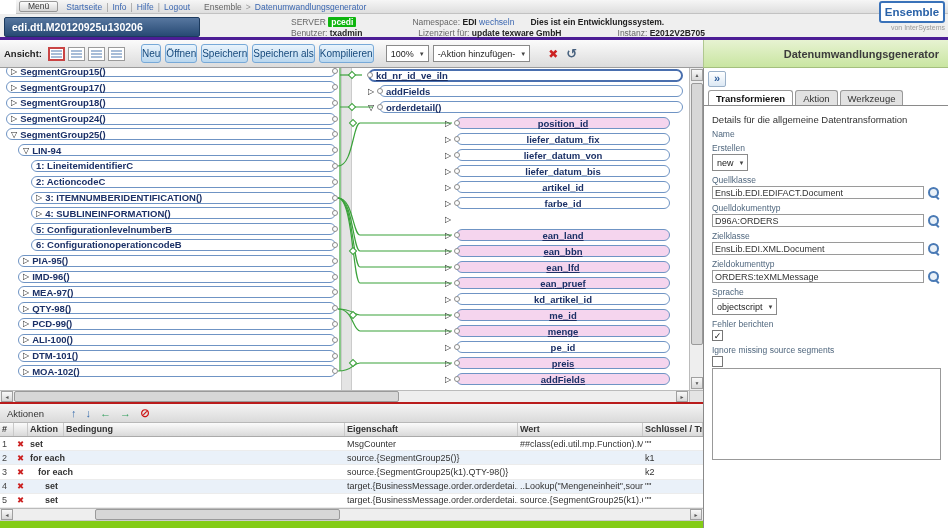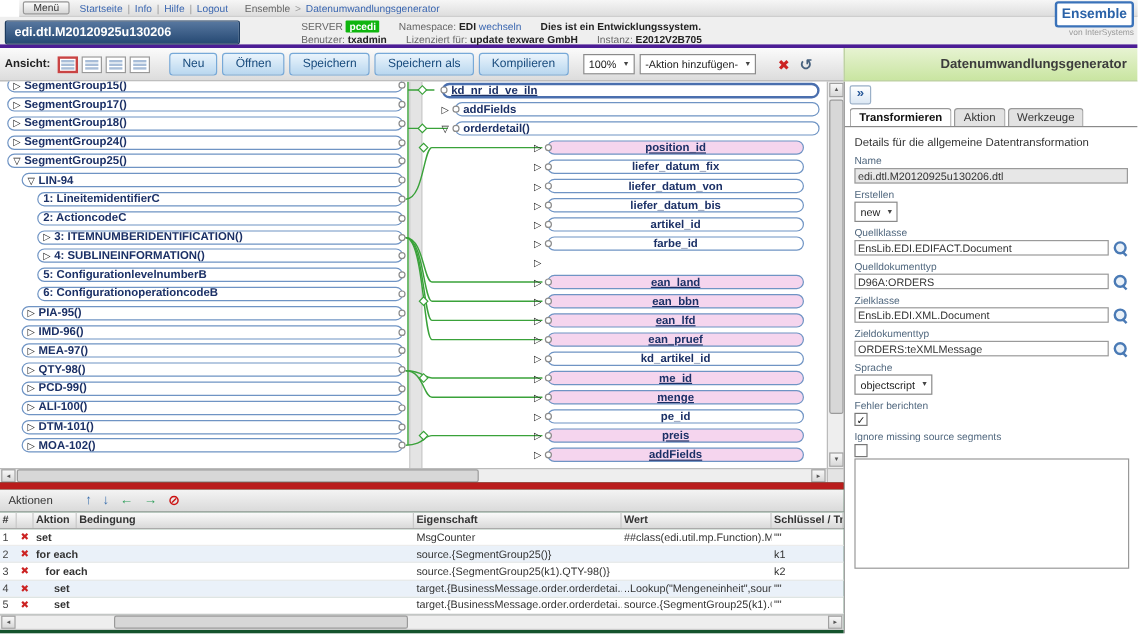--- a/index.html
+++ b/index.html
@@ -12,34 +12,34 @@
 .mb-links{display:flex;gap:4px;align-items:center;font-size:8.5px;}
 .lnk{color:#3a66b0;cursor:pointer;}
 .sep{color:#999;}
 .crumb{display:flex;gap:4px;font-size:8.5px;margin-left:6px;}
 .crumb-root{color:#666;}
 
 .header{position:absolute;left:0;top:14px;width:948px;height:26px;background:#efefef;border-bottom:3px solid #4c1d95;}
 .doc-title{position:absolute;left:4px;top:3px;width:196px;height:20px;background:linear-gradient(#57779f,#274a74);border:1px solid #1c3a5e;border-radius:2px;color:#fff;font-size:10.5px;font-weight:bold;line-height:18px;padding-left:7px;white-space:nowrap;}
 .hdr-info{position:absolute;left:251px;top:2px;font-size:8.5px;}
 .hi-row{display:flex;gap:16px;align-items:center;height:11px;white-space:nowrap;}
-.hi-label{color:#666;}
+.hi-label{color:#666;margin-left:40px;}
 .hdr-info b{color:#222;}
 .server-badge{background:#0eb50e;color:#fff;font-weight:bold;padding:0 3px;border-radius:1px;}
 .brand{position:absolute;right:3px;top:1px;text-align:right;z-index:20;}
 .brand-box{width:66px;height:22px;border:2px solid #3a72b9;border-radius:3px;background:#fff;color:#2a62a8;font-size:11.5px;font-weight:bold;line-height:18px;text-align:center;}
 .brand-sub{font-size:7px;color:#999;margin-top:1px;}
 
 .toolbar{position:absolute;left:0;top:40px;width:703px;height:28px;background:linear-gradient(#fbfbfb,#dcdcdc);border-bottom:1px solid #9c9c9c;display:flex;align-items:center;padding:0 4px;gap:4px;}
 .view-label{font-size:9.5px;font-weight:bold;color:#222;margin-right:2px;}
 .view-icons{display:flex;gap:3px;margin-right:12px;}
 .vicon{width:17px;height:14px;border:1px solid #9a9a9a;background:#fff;display:flex;flex-direction:column;justify-content:space-between;padding:2px;}
 .vicon i{height:2px;background:#a8bdd8;display:block;}
 .vicon.active{border:2px solid #c94444;padding:1px;}
-.tb-btn{height:19px;padding:0 10px;font-size:10px;color:#174a7c;background:linear-gradient(#eaf4fc,#b9d7ef);border:1px solid #77a9d8;border-radius:3px;line-height:17px;white-space:nowrap;}
+.tb-btn{height:19px;padding:0 0;font-size:10px;color:#174a7c;background:linear-gradient(#eaf4fc,#b9d7ef);border:1px solid #77a9d8;border-radius:3px;line-height:17px;white-space:nowrap;}
 .selbox{display:inline-flex;align-items:center;gap:5px;height:17px;background:#fff;border:1px solid #8a8a8a;padding:0 3px 0 4px;font-size:9px;color:#222;white-space:nowrap;}
 .selbox.zoom{margin-left:8px;}
 .sel-arrow{font-size:6px;color:#444;}
 .tb-x{color:#cc2222;font-size:12px;font-weight:bold;margin-left:14px;}
 .tb-undo{color:#47617e;font-size:13px;font-weight:bold;margin-left:4px;}
 .green-title{position:absolute;left:703px;top:40px;width:245px;height:28px;background:linear-gradient(#e7f3d2,#c9e5a1);border-bottom:1px solid #a4bf7e;border-left:1px solid #b0c890;display:flex;align-items:center;justify-content:flex-end;padding-right:9px;font-size:11px;font-weight:bold;color:#3c3c3c;}
 
 .canvas{position:absolute;left:0;top:68px;width:689px;height:322px;background:#fff;overflow:hidden;}
 .midbar{position:absolute;left:341px;top:0;width:11px;height:322px;background:#e4e4e4;border-left:1px solid #cbcbcb;border-right:1px solid #cbcbcb;}
 .links-svg{position:absolute;left:0;top:0;}
@@ -85,21 +85,21 @@
 .fld-label{font-size:8.5px;color:#50677e;margin:4px 0 1px;}
 .fld-row{display:flex;align-items:center;gap:3px;}
 .txt{flex:1;width:100%;height:13px;border:1px solid #9a9a9a;background:#fff;font-size:9px;color:#333;padding:0 2px;font-family:inherit;}
 .txt.ro{background:#e7e7e7;}
 .mag{flex:0 0 13px;width:13px;height:13px;position:relative;}
 .mag::before{content:"";position:absolute;left:1px;top:1px;width:7px;height:7px;border:2px solid #4a7ab5;border-radius:50%;background:#eaf1f8;}
 .mag::after{content:"";position:absolute;left:9px;top:9px;width:5px;height:2px;background:#4a7ab5;transform:rotate(45deg);transform-origin:0 0;}
 .cb{width:11px;height:11px;border:1px solid #777;background:#fff;font-size:9px;line-height:10px;text-align:center;color:#111;margin-top:1px;}
 .desc{width:229px;height:92px;border:1px solid #999;resize:none;font-family:inherit;font-size:9px;margin-top:1px;}
 
-.bottombar{position:absolute;left:0;top:402px;width:703px;height:126px;background:#14532d;border-top:6px solid #b91c1c;display:flex;flex-direction:column;}
+.bottombar{position:absolute;left:0;top:402px;width:703px;height:126px;background:#84cc16;border-top:2px solid #b91c1c;display:flex;flex-direction:column;}
 .act-toolbar{height:19px;background:linear-gradient(#f4f4f4,#dadada);border-bottom:1px solid #b8b8b8;display:flex;align-items:center;gap:9px;padding-left:7px;font-size:9.5px;color:#333;flex:0 0 19px;}
 .act-title{margin-right:18px;}
 .ai{font-size:11px;font-weight:bold;}
 .ai.up,.ai.down{color:#3a6fae;}
 .ai.left,.ai.right{color:#2e9e5a;}
 .ai.stop{color:#cc1111;font-size:12px;}
 .tbl-head{display:grid;grid-template-columns:14px 14px 36px 281px 173px 125px 60px;height:14px;flex:0 0 14px;background:linear-gradient(#fbfbfb,#d9d9d9);border-bottom:1px solid #aaa;font-size:9px;font-weight:bold;color:#333;align-items:center;}
 .tbl-head span{padding-left:2px;border-right:1px solid #c9c9c9;height:100%;line-height:13px;white-space:nowrap;overflow:hidden;}
 .tbl-row{display:grid;grid-template-columns:14px 14px 36px 281px 173px 125px 60px;height:14.2px;flex:0 0 14.2px;align-items:center;font-size:9px;background:#fff;border-bottom:1px solid #ececec;}
 .tbl-row.alt{background:#eaf1f9;}
@@ -475,21 +475,20 @@
 <div class="sidepanel">
   <div class="sp-top"><span class="collapse-btn">»</span></div>
   <div class="sp-tabs">
     <span class="sp-tab active">Transformieren</span>
     <span class="sp-tab">Aktion</span>
     <span class="sp-tab">Werkzeuge</span>
   </div>
   <div class="sp-content">
     <div class="sp-heading">Details für die allgemeine Datentransformation</div>
     <div class="fld-label">Name</div>
-    <input class="txt ro" readonly="" value="edi.dtl.M20120925u130206.dtl" style="">
     <div class="fld-label">Erstellen</div>
     <span class="selbox">
         <span>new</span>
         <span class="sel-arrow">▼</span>
       </span>
     <div class="fld-label">Quellklasse</div>
     <div class="fld-row">
         <input class="txt" value="EnsLib.EDI.EDIFACT.Document" style="">
         <span class="mag"></span>
       </div>

